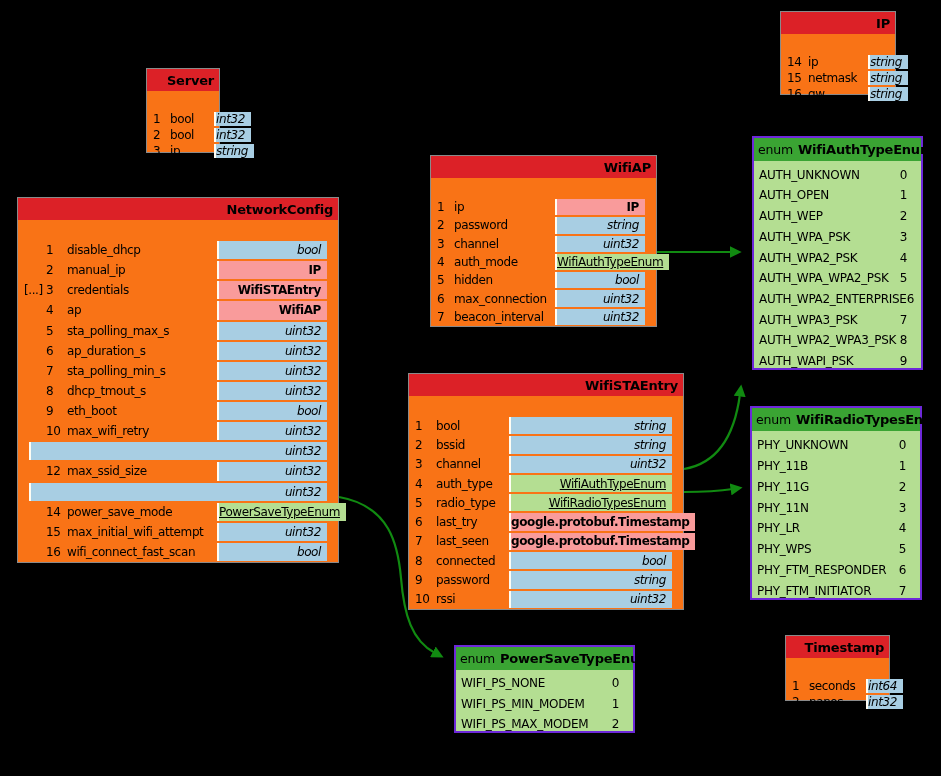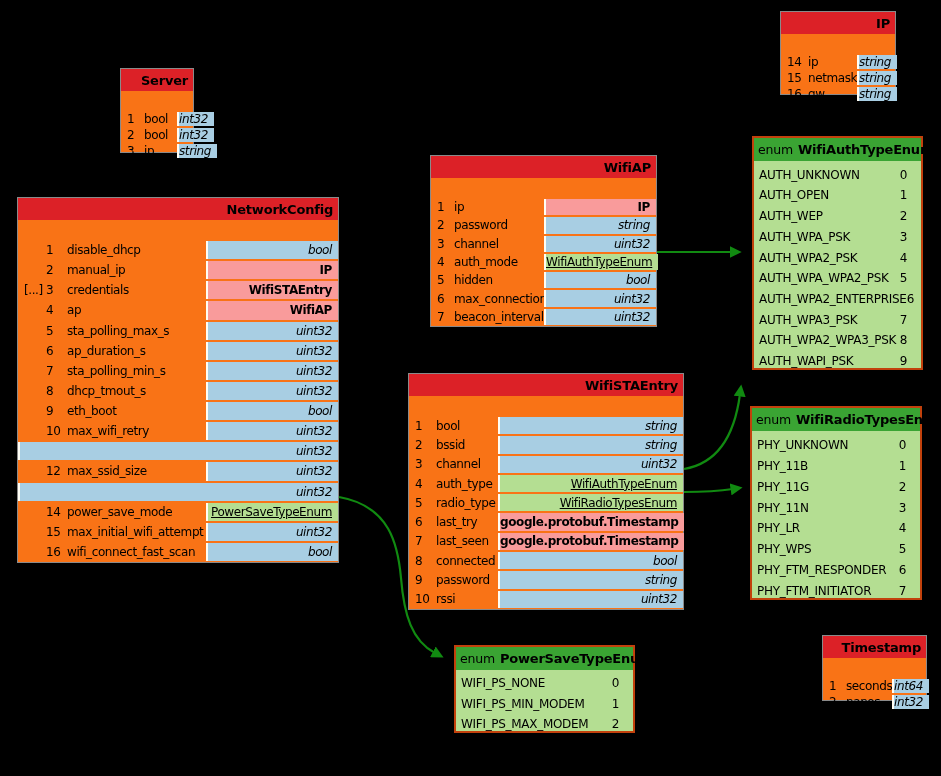--- a/index.html
+++ b/index.html
@@ -14,42 +14,42 @@
               letter-spacing:-0.2px;}
   .msg-body{display:flex;flex-direction:column;flex:1;}
   .msg-row{display:flex;flex:1;font-size:12px;letter-spacing:-0.4px;white-space:nowrap;}
   .cell-left{width:var(--lw);flex:0 0 var(--lw);display:flex;align-items:center;
              padding-left:6px;box-sizing:border-box;}
   .marker{display:none;}
   .has-marker .marker{display:inline-block;width:22px;flex:0 0 22px;}
   .fnum{display:inline-block;width:var(--nw,16px);flex:0 0 var(--nw,16px);
         text-align:left;margin-right:5px;}
   .cell-type{flex:1;display:flex;align-items:center;justify-content:flex-end;
-             padding-right:6px;margin:1px 0;border-left:2px solid #fffdf4;box-sizing:border-box;}
+             padding-right:6px;margin:1px 11px;border-left:2px solid #fffdf4;box-sizing:border-box;}
   .t-scalar{background:#a8cee3;font-style:italic;}
   .t-message{background:#f99b9b;font-weight:bold;}
   .t-enumlink{background:#b4de92;text-decoration:underline;}
 
   
   .enum-table{position:absolute;display:flex;flex-direction:column;background:#b4de92;
-              border:2px solid #c2410c;box-sizing:border-box;}
+              border:2px solid #6d28d9;box-sizing:border-box;}
   .enum-header{height:23px;flex:0 0 23px;background:#3aa433;display:flex;align-items:center;
                padding-left:4px;font-size:12.5px;letter-spacing:-0.2px;}
   .enum-header .ename{font-weight:bold;margin-left:5px;font-size:13px;}
   .enum-body{display:flex;flex-direction:column;flex:1;}
   .enum-row{flex:1;display:flex;align-items:flex-end;justify-content:space-between;
             padding:0 14px 0 5px;font-size:12px;letter-spacing:-0.3px;white-space:nowrap;}
 
   
-  #t-server        {left:120px;top:68px; width:74px; height:85px; --lw:56px; --nw:12px;}
+  #t-server        {left:146px;top:68px; width:74px; height:85px; --lw:56px; --nw:12px;}
   #t-ip            {left:780px;top:11px; width:116px;height:84px; --lw:76px;}
   #t-networkconfig {left:17px; top:197px;width:322px;height:366px;--lw:188px;}
   #t-wifiap        {left:430px;top:155px;width:227px;height:172px;--lw:113px;--nw:12px;}
   #t-wifistaentry  {left:408px;top:373px;width:276px;height:237px;--lw:89px;}
-  #t-timestamp     {left:822px;top:635px;width:105px;height:66px; --lw:69px;--nw:12px;}
+  #t-timestamp     {left:785px;top:635px;width:105px;height:66px; --lw:69px;--nw:12px;}
   #t-wifiauthtypeenum  {left:752px;top:136px;width:171px;height:234px;}
   #t-wifiradiotypesenum{left:750px;top:406px;width:172px;height:194px;}
   #t-powersavetypeenum {left:454px;top:645px;width:181px;height:88px;}
 
   #arrows{position:absolute;left:0;top:0;width:941px;height:776px;pointer-events:none;}
 </style>
 </head>
 <body>
 
 <div id="canvas">

